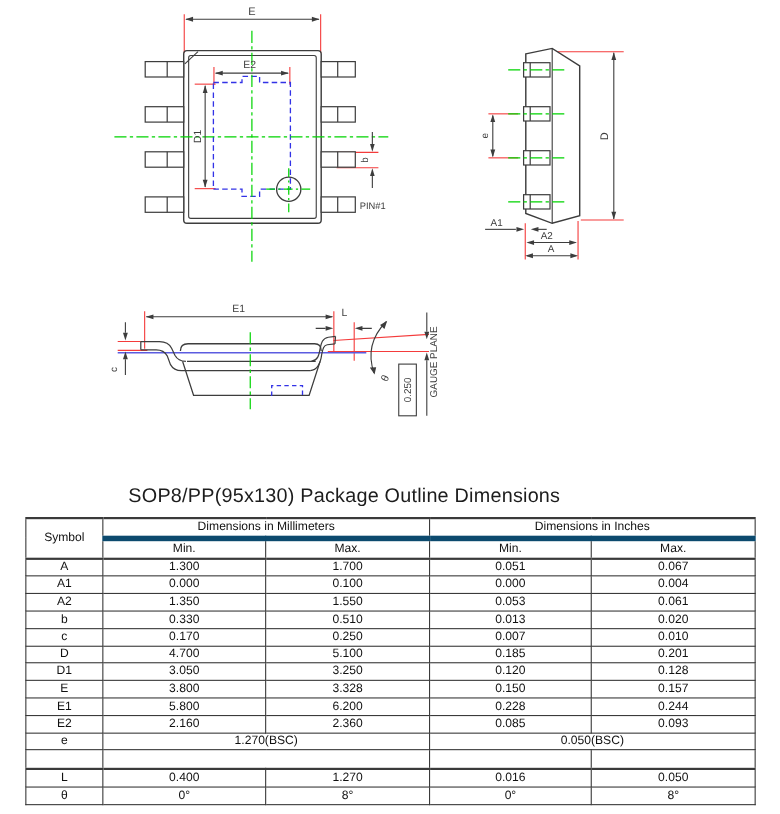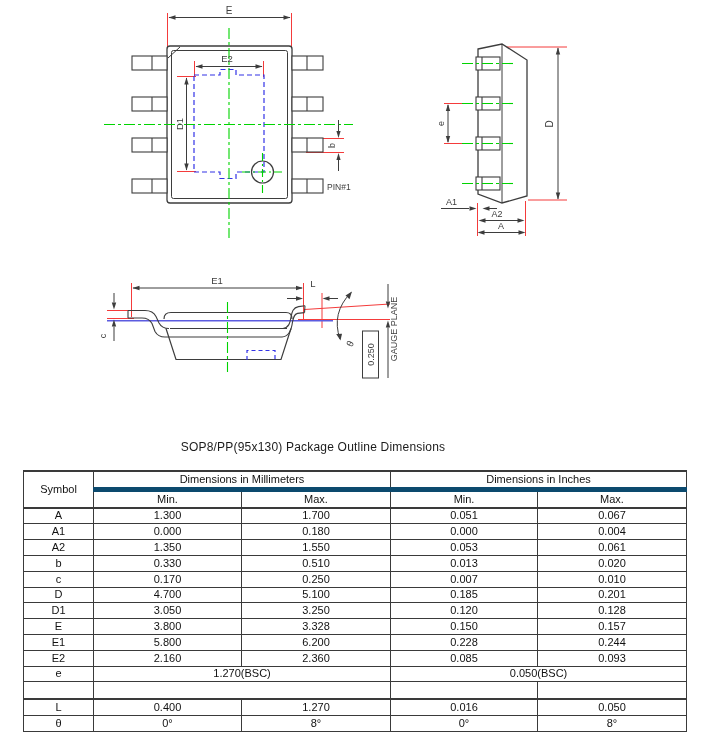--- a/index.html
+++ b/index.html
@@ -1,21 +1,21 @@
 <!DOCTYPE html>
 <html><head>
 <meta charset="utf-8">
 <style>
   html,body{margin:0;padding:0;background:#ffffff;}
   #page{position:relative;width:709px;height:740px;background:#fff;overflow:hidden;
         font-family:"Liberation Sans",sans-serif;}
   #drawings{position:absolute;left:0;top:0;}
   .lbl{fill:#3d3d3d;font-family:"Liberation Sans",sans-serif;}
   #title{position:absolute;left:0;top:440;width:626px;top:440px;text-align:center;
-         font-size:12px;color:#1c1c1c;letter-spacing:0.2px;}
+         font-size:18px;color:#1c1c1c;letter-spacing:0.2px;}
   #dimtable{position:absolute;left:23px;top:470px;width:663px;border-collapse:collapse;
             table-layout:fixed;font-size:11px;color:#111;}
   #dimtable th,#dimtable td{border:1px solid #3a3a3a;border-top:1.5px solid #3a3a3a;
             border-bottom:1.5px solid #3a3a3a;text-align:center;padding:0;height:14.8px;
             line-height:13px;font-weight:normal;overflow:hidden;white-space:nowrap;}
   #dimtable tr.hdr1 th{border-bottom:5px solid #0c4a6e;border-top:2px solid #3a3a3a;}
   #dimtable tr.hdr1 th.sym{border-bottom:2px solid #3a3a3a;}
   #dimtable tr.hdr2 th{border-bottom:2px solid #3a3a3a;}
   #dimtable tr.gap td{border-bottom:2px solid #3a3a3a;height:16px;}
   #dimtable tr:last-child td{border-bottom:1.5px solid #3a3a3a;}
@@ -275,21 +275,21 @@
   <tr>
     <td>A</td>
     <td>1.300</td>
     <td>1.700</td>
     <td>0.051</td>
     <td>0.067</td>
   </tr>
   <tr>
     <td>A1</td>
     <td>0.000</td>
-    <td>0.180</td>
+    <td>0.100</td>
     <td>0.000</td>
     <td>0.004</td>
   </tr>
   <tr>
     <td>A2</td>
     <td>1.350</td>
     <td>1.550</td>
     <td>0.053</td>
     <td>0.061</td>
   </tr>

